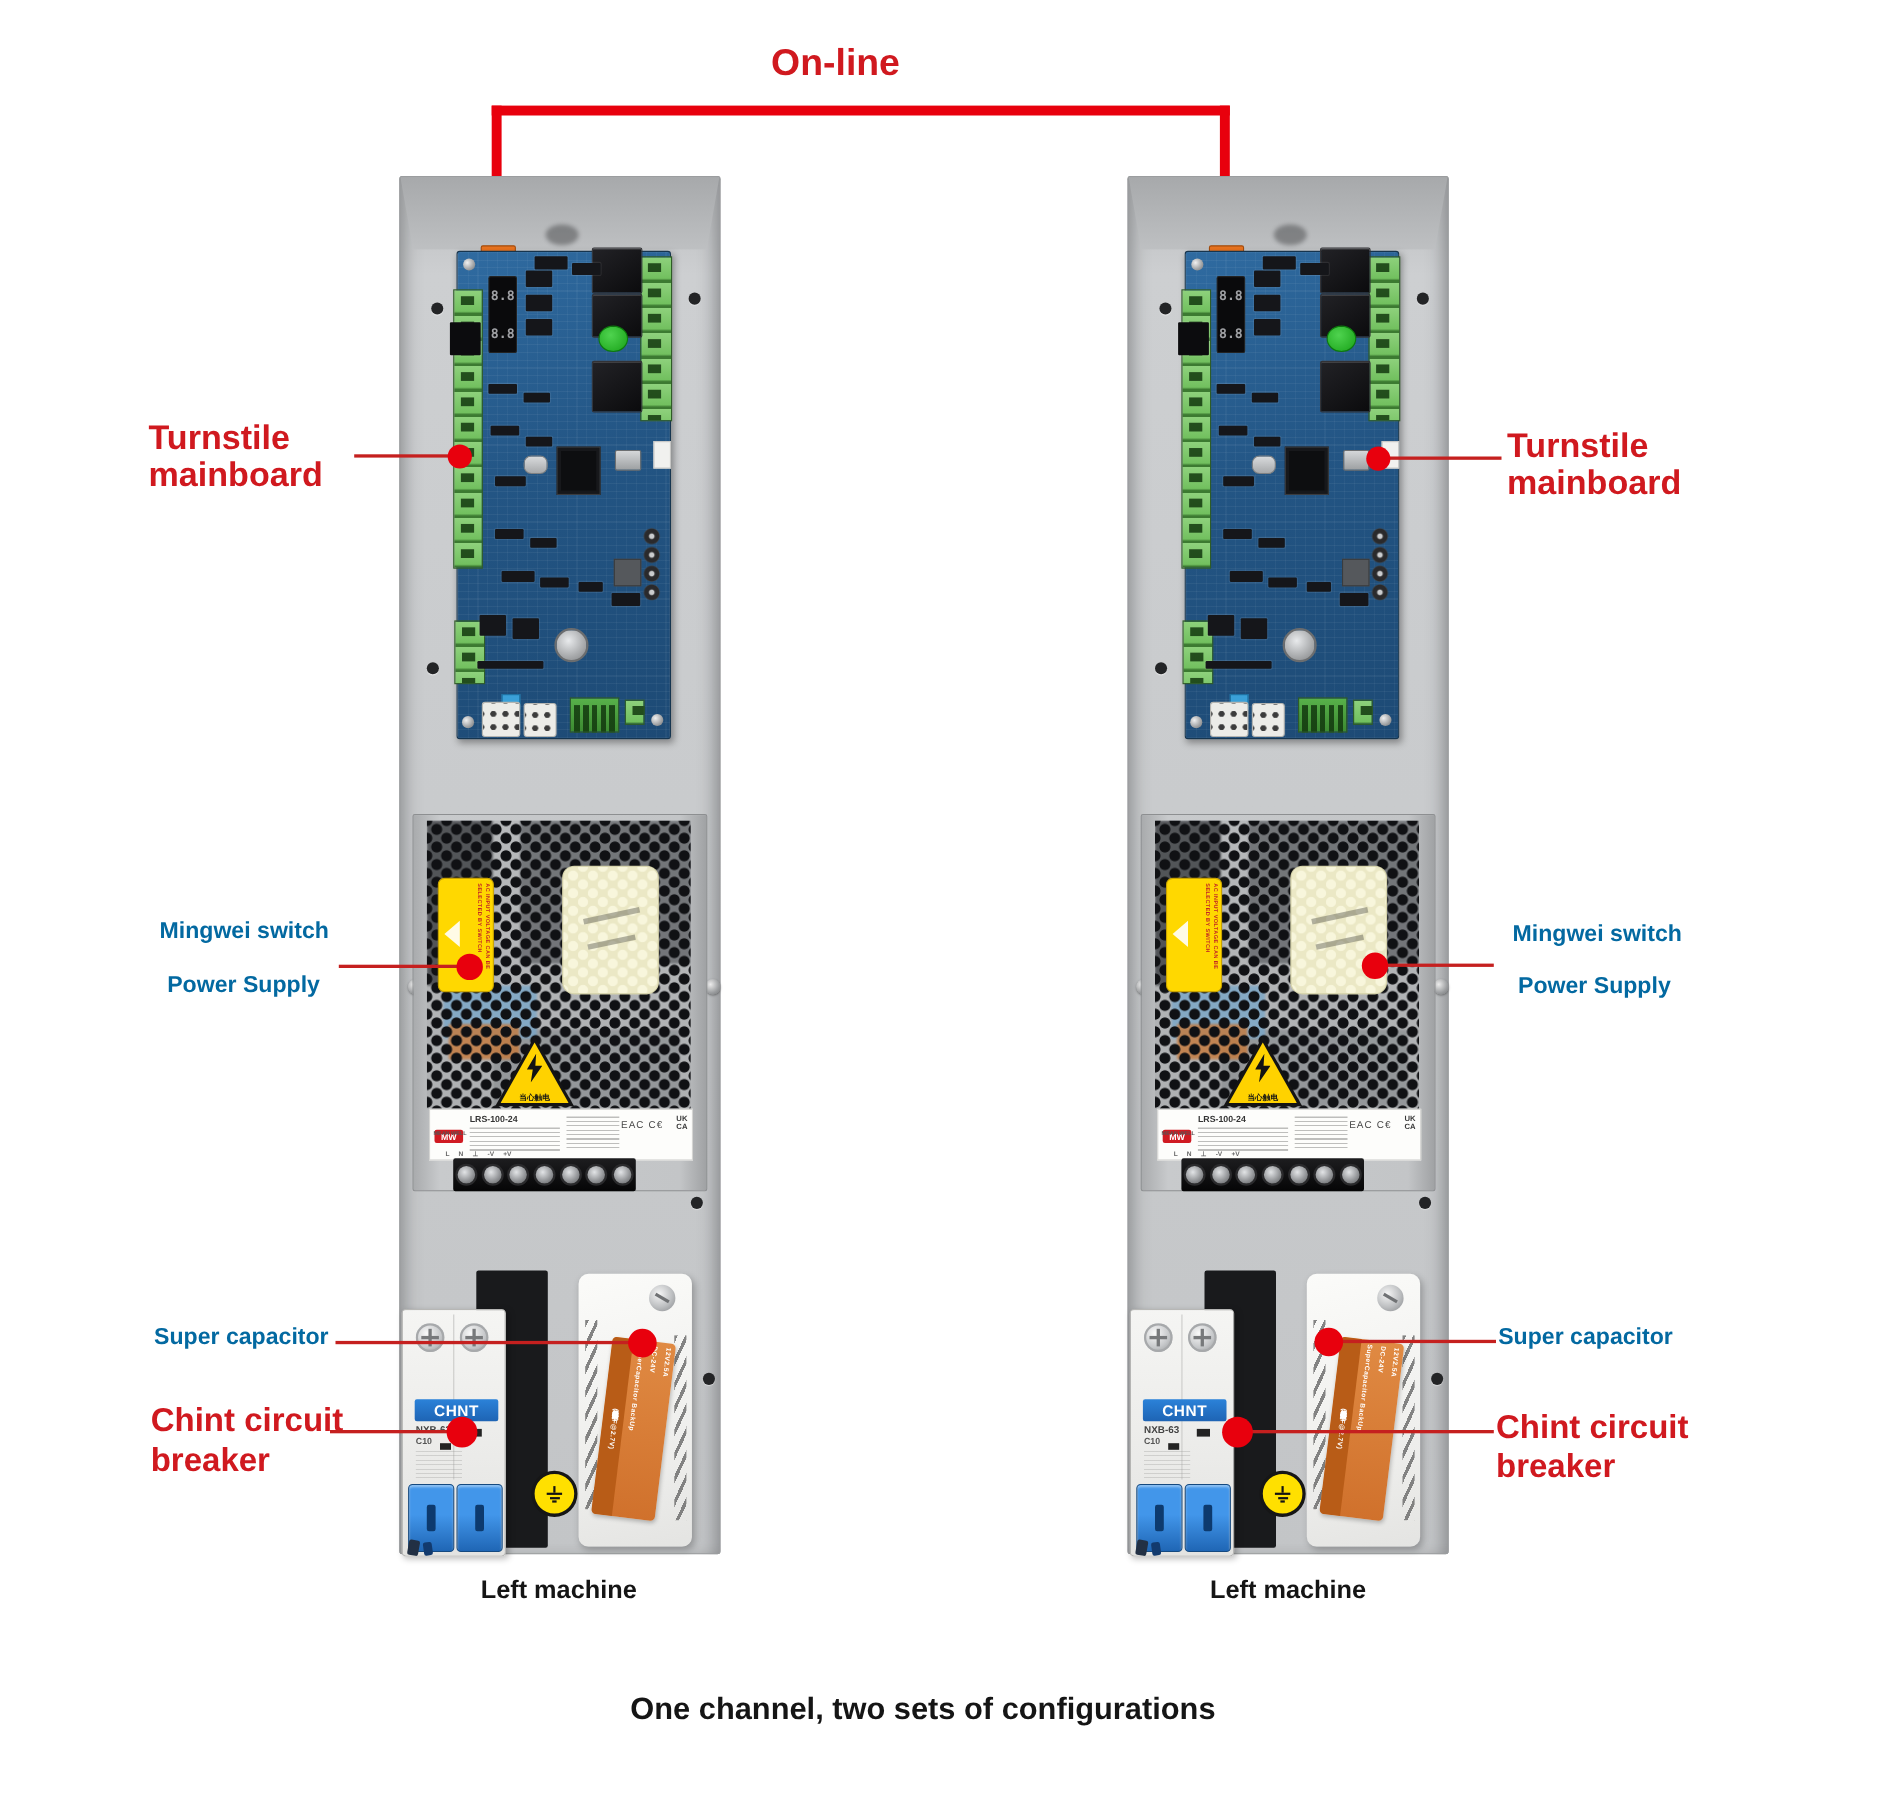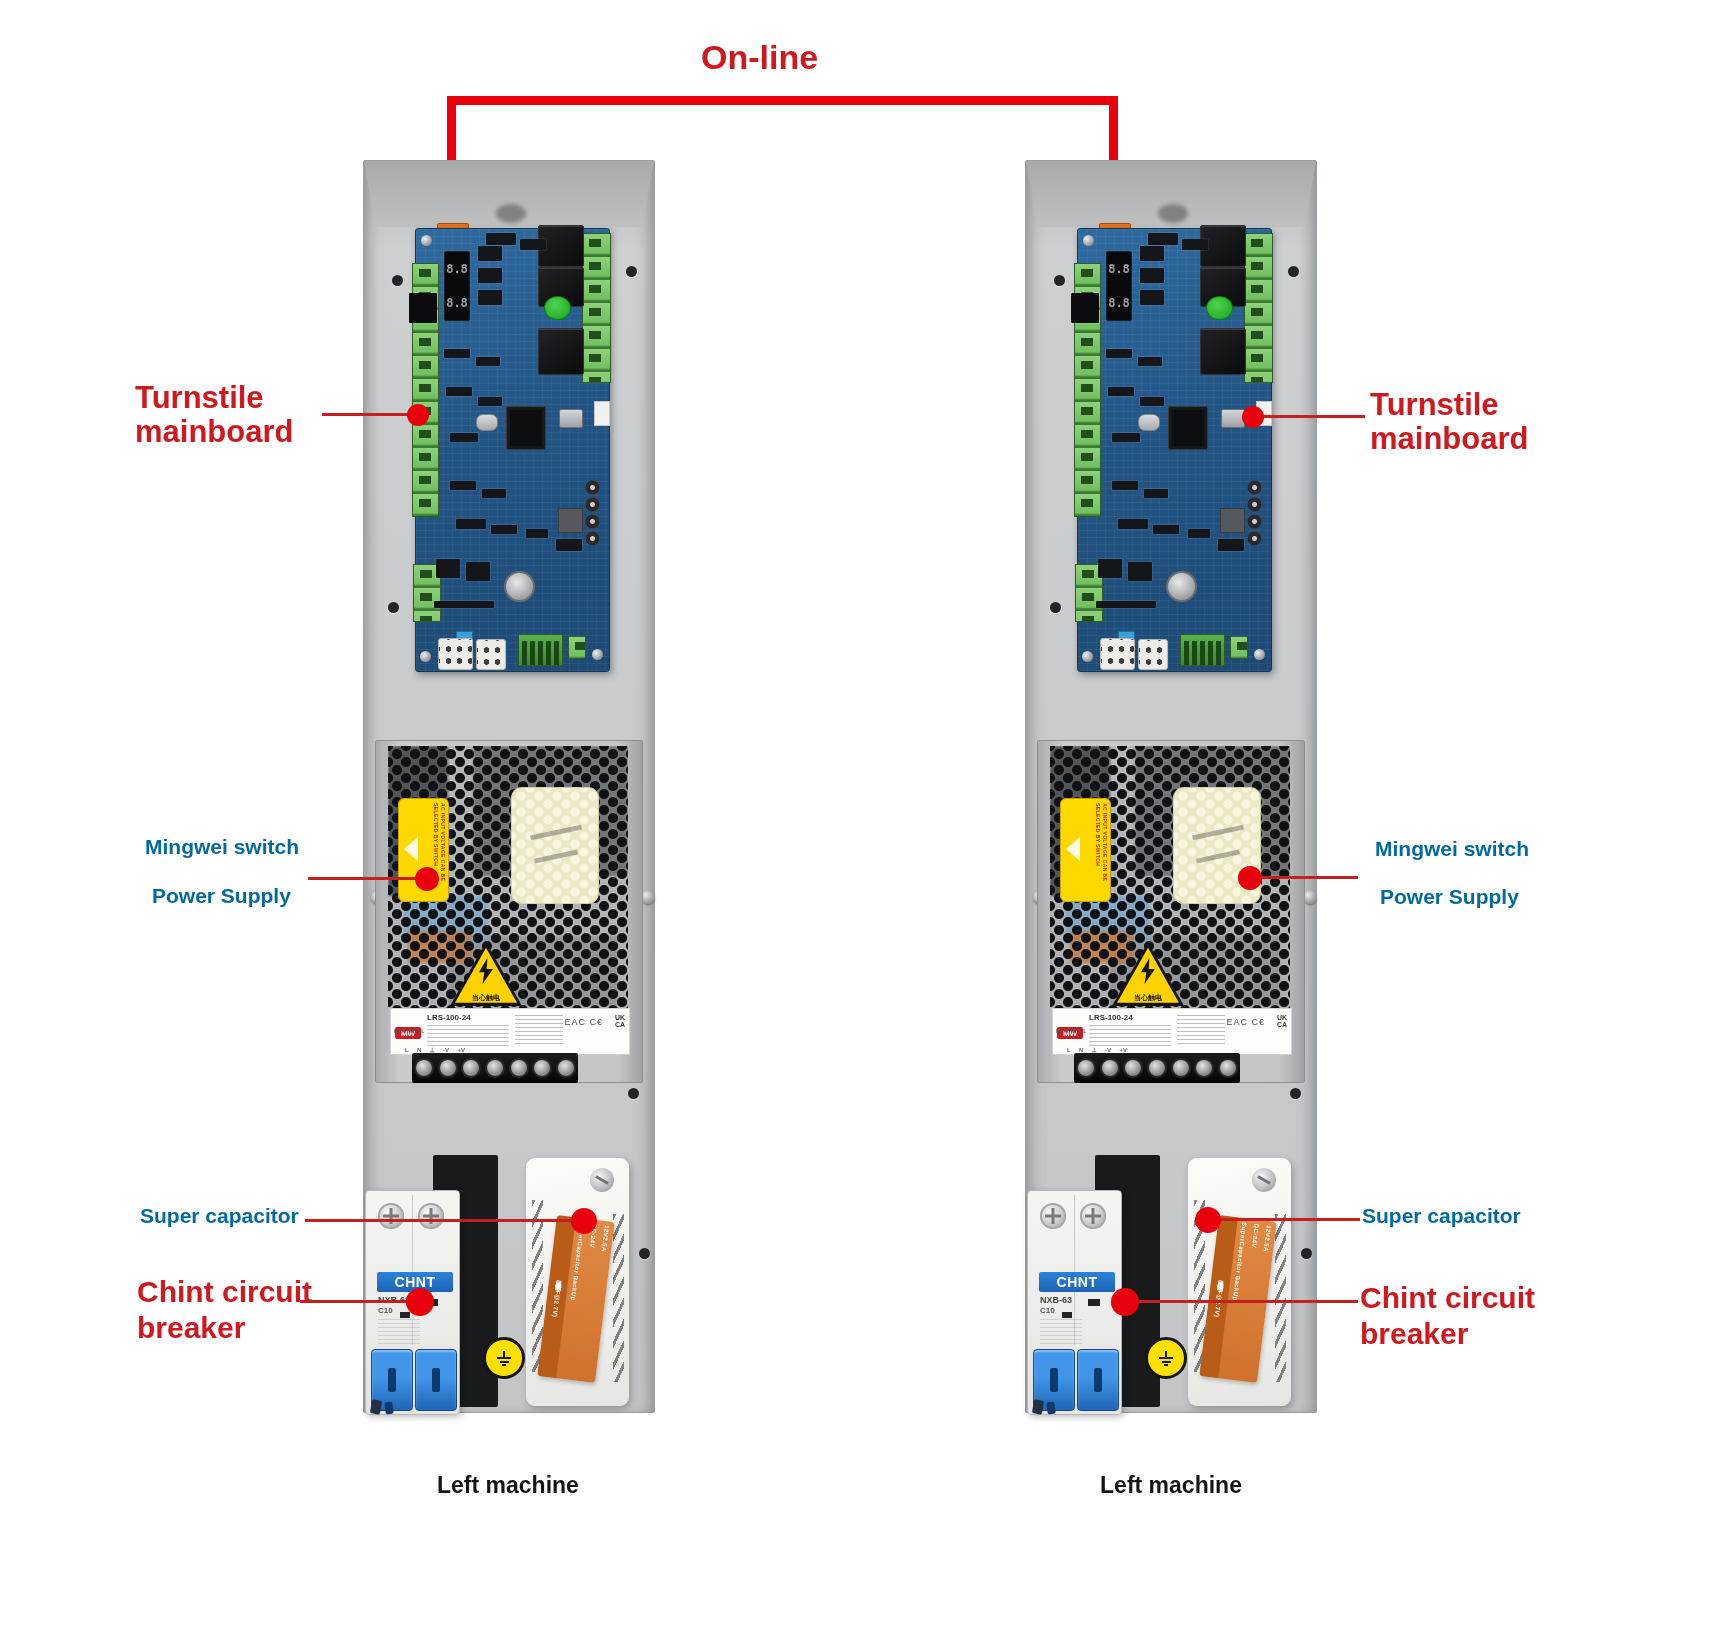--- a/index.html
+++ b/index.html
@@ -3,21 +3,21 @@
 <meta charset="utf-8">
 <style>
   html,body{margin:0;padding:0;background:#fff;}
   .stage{position:relative;width:1729px;height:1636px;background:#fff;overflow:hidden;
          font-family:"Liberation Sans",sans-serif;}
 
   
   .title{position:absolute;font-size:34px;font-weight:700;color:#d0191f;white-space:nowrap;}
   .lbl-big{position:absolute;font-size:31px;line-height:34px;font-weight:700;color:#d0191f;white-space:nowrap;}
   .lbl-small{position:absolute;font-size:21px;font-weight:700;color:#0369a1;white-space:nowrap;}
-  .caption{position:absolute;font-size:23px;font-weight:700;color:#151515;text-align:center;white-space:nowrap;margin-top:40px;}
+  .caption{position:absolute;font-size:23px;font-weight:700;color:#151515;text-align:center;white-space:nowrap;}
   .footer{position:absolute;font-size:28px;font-weight:700;color:#151515;white-space:nowrap;}
   .bracket{position:absolute;background:#e8000d;}
   .leader{position:absolute;height:3px;background:#c5201f;}
   .dot{position:absolute;border-radius:50%;background:#e8000d;}
 
   
   .panel-slot{position:absolute;top:160px;width:292px;height:1253px;}
   .pbody{position:absolute;inset:0;border-radius:3px;
          background:linear-gradient(180deg,#b6b8ba 0,#c9cbcd 72px,#cdcfd1 90px,#c8cacc 55%,#c3c5c7 100%);
          box-shadow:inset 0 0 0 1px #9b9d9f, inset 13px 0 16px -9px #8a8c8e, inset -13px 0 16px -9px #85878a;}
@@ -511,13 +511,14 @@
 
   <div class="lbl-big" style="left:1360px;top:1280px;line-height:36px;font-size:30px;">
     <div>Chint circuit</div>
     <div>breaker</div>
   </div>
   <div class="leader" style="left:1124px;top:1300px;width:234px;"></div>
   <div class="dot" style="left:1111px;top:1288px;width:28px;height:28px;"></div>
 
   <div class="caption" style="left:437px;top:1432px;width:141px;">Left machine</div>
   <div class="caption" style="left:1093px;top:1432px;width:156px;">Left machine</div>
+  <div class="footer" style="left:573px;top:1538px;">One channel, two sets of configurations</div>
 </div>
 
 </body></html>

